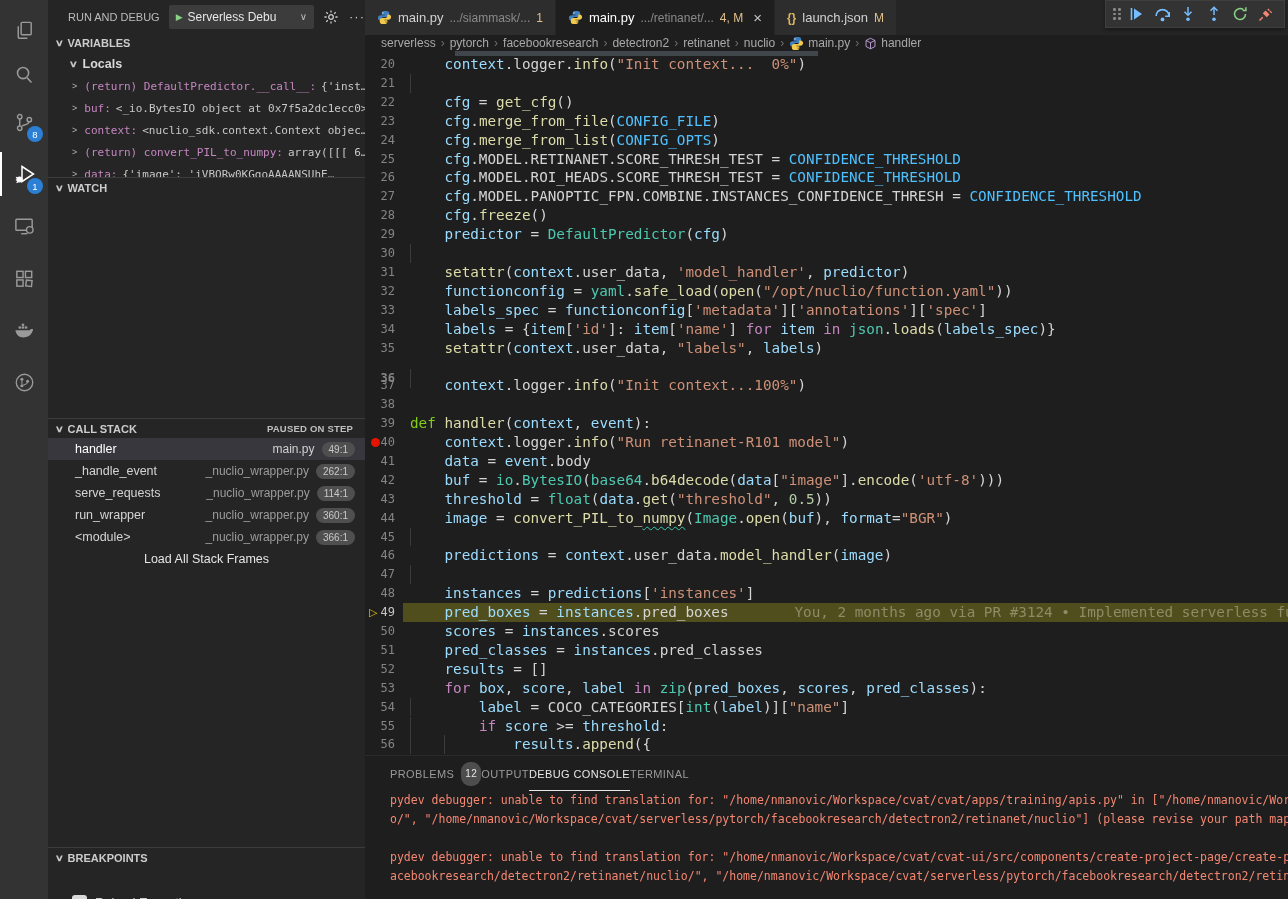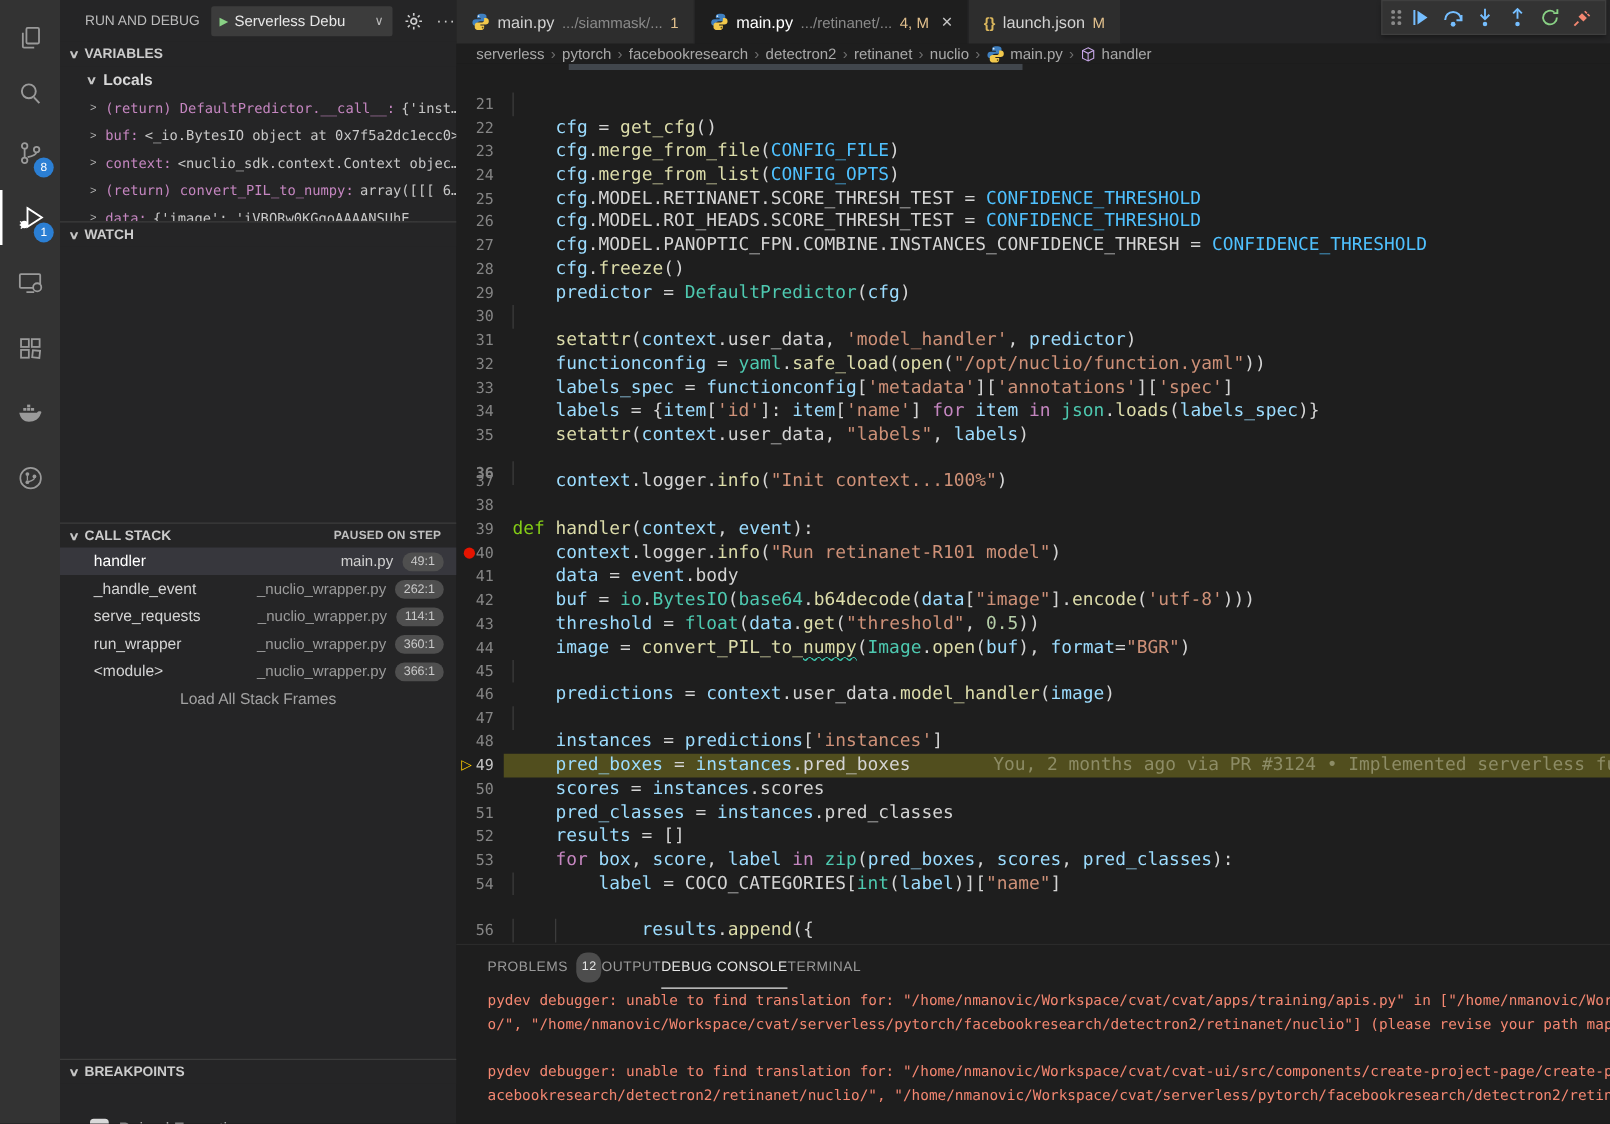--- a/index.html
+++ b/index.html
@@ -35,21 +35,21 @@
   .var-name { color:#c586c0; margin-right:5px; }
   .var-val { color:#c8c8c8; }
   #cs-list { position:absolute; left:0; right:0; top:438px; }
   .cs-row { height:22px; display:flex; align-items:center; padding:0 10px 0 27px; cursor:pointer; }
   .cs-row.sel { background:#37373d; }
   .cs-fn { color:#d4d4d4; font-size:12.5px; white-space:nowrap; }
   .cs-row.sel .cs-fn { color:#ffffff; }
   .cs-file { margin-left:auto; color:#9b9b9b; font-size:12px; white-space:nowrap; }
   .cs-row.sel .cs-file { color:#d0d0d0; }
   .cs-loc { margin-left:7px; background:#4f4f4f; color:#c9c9c9; border-radius:9px; font-size:10px; padding:2px 7px; }
-  .cs-link { position:absolute; left:0; right:0; top:548px; height:22px; text-align:center; color:#a3a3a3; font-size:12.5px; line-height:22px; cursor:pointer; }
+  .cs-link { position:absolute; left:0; right:0; top:548px; height:22px; text-align:center; color:#e5e5e5; font-size:12.5px; line-height:22px; cursor:pointer; }
   #bp-list { position:absolute; left:0; right:0; top:867px; height:32px; overflow:hidden; }
   .bp-row { height:22px; display:flex; align-items:center; padding-left:24px; cursor:pointer;margin-top:24px; }
   .bp-cb { width:15px; height:15px; border-radius:3px; background:#d9d9d9; margin-right:8px; display:flex; align-items:center; justify-content:center; }
   .bp-cb.checked { background:#2472c8; color:#ffffff; font-size:11px; }
   .bp-label { color:#cccccc; font-size:13px; }
 
   
   .main { position:absolute; left:365px; top:0; width:923px; height:899px; background:#1e1e1e; }
   .tabbar { position:absolute; top:0; left:0; right:0; height:35px; background:#252526; display:flex; }
   .tab { display:flex; align-items:center; gap:6px; padding:0 12px; background:#2d2d2d; border-right:1px solid #252526; font-size:13px; cursor:pointer; white-space:nowrap; }
@@ -425,20 +425,24 @@
             <svg width="13" height="13" viewBox="0 0 16 16" fill="none" stroke="#c8a8e8" stroke-width="1.1">
               <path d="M8 1.5l5.5 2.8v7.4L8 14.5l-5.5-2.8V4.3z"></path>
               <path d="M2.5 4.3L8 7l5.5-2.7M8 7v7.5"></path>
             </svg>
           </span>
           <span>handler</span>
         </span>
       </div>
     <div class="codearea" id="codearea">
       <div class="sel-sliver"></div>
+    <div class="cl" style="top: 4px;">
+          <span class="ln">20</span>
+          <span class="code"><span class="sg-v">    context</span><span class="sg-d">.logger.</span><span class="sg-f">info</span><span class="sg-d">(</span><span class="sg-s">"Init context...  0%"</span><span class="sg-d">)</span></span>
+        </div>
         <div class="cl" style="top: 22.9px;">
           <div class="guide" style="left: 45px;"></div>
           <span class="ln">21</span>
           <span class="code"></span>
         </div>
         <div class="cl" style="top: 41.8px;">
           <span class="ln">22</span>
           <span class="code"><span class="sg-v">    cfg</span><span class="sg-d"> = </span><span class="sg-f">get_cfg</span><span class="sg-d">()</span></span>
         </div>
         <div class="cl" style="top: 60.7px;">
@@ -569,20 +573,25 @@
           <span class="code"><span class="sg-v">    results</span><span class="sg-d"> = []</span></span>
         </div>
         <div class="cl" style="top: 627.7px;">
           <span class="ln">53</span>
           <span class="code"><span class="sg-d">    </span><span class="sg-k">for</span><span class="sg-d"> </span><span class="sg-v">box</span><span class="sg-d">, </span><span class="sg-v">score</span><span class="sg-d">, </span><span class="sg-v">label</span><span class="sg-d"> </span><span class="sg-k">in</span><span class="sg-d"> </span><span class="sg-t">zip</span><span class="sg-d">(</span><span class="sg-v">pred_boxes</span><span class="sg-d">, </span><span class="sg-v">scores</span><span class="sg-d">, </span><span class="sg-v">pred_classes</span><span class="sg-d">):</span></span>
         </div>
         <div class="cl" style="top: 646.6px;">
           <div class="guide" style="left: 45px;"></div>
           <span class="ln">54</span>
           <span class="code"><span class="sg-v">        label</span><span class="sg-d"> = COCO_CATEGORIES[</span><span class="sg-t">int</span><span class="sg-d">(</span><span class="sg-v">label</span><span class="sg-d">)][</span><span class="sg-s">"name"</span><span class="sg-d">]</span></span>
+        </div>
+        <div class="cl" style="top: 665.5px;">
+          <div class="guide" style="left: 45px;"></div>
+          <span class="ln">55</span>
+          <span class="code"><span class="sg-d">        </span><span class="sg-k">if</span><span class="sg-d"> </span><span class="sg-v">score</span><span class="sg-d"> &gt;= </span><span class="sg-v">threshold</span><span class="sg-d">:</span></span>
         </div>
         <div class="cl" style="top: 684.4px;">
           <div class="guide" style="left: 45px;"></div>
           <div class="guide" style="left: 79.44px;"></div>
           <span class="ln">56</span>
           <span class="code"><span class="sg-v">            results</span><span class="sg-d">.</span><span class="sg-f">append</span><span class="sg-d">({</span></span>
         </div>
       </div>
     <div class="panel">
       <div class="ptabs" id="ptabs">

